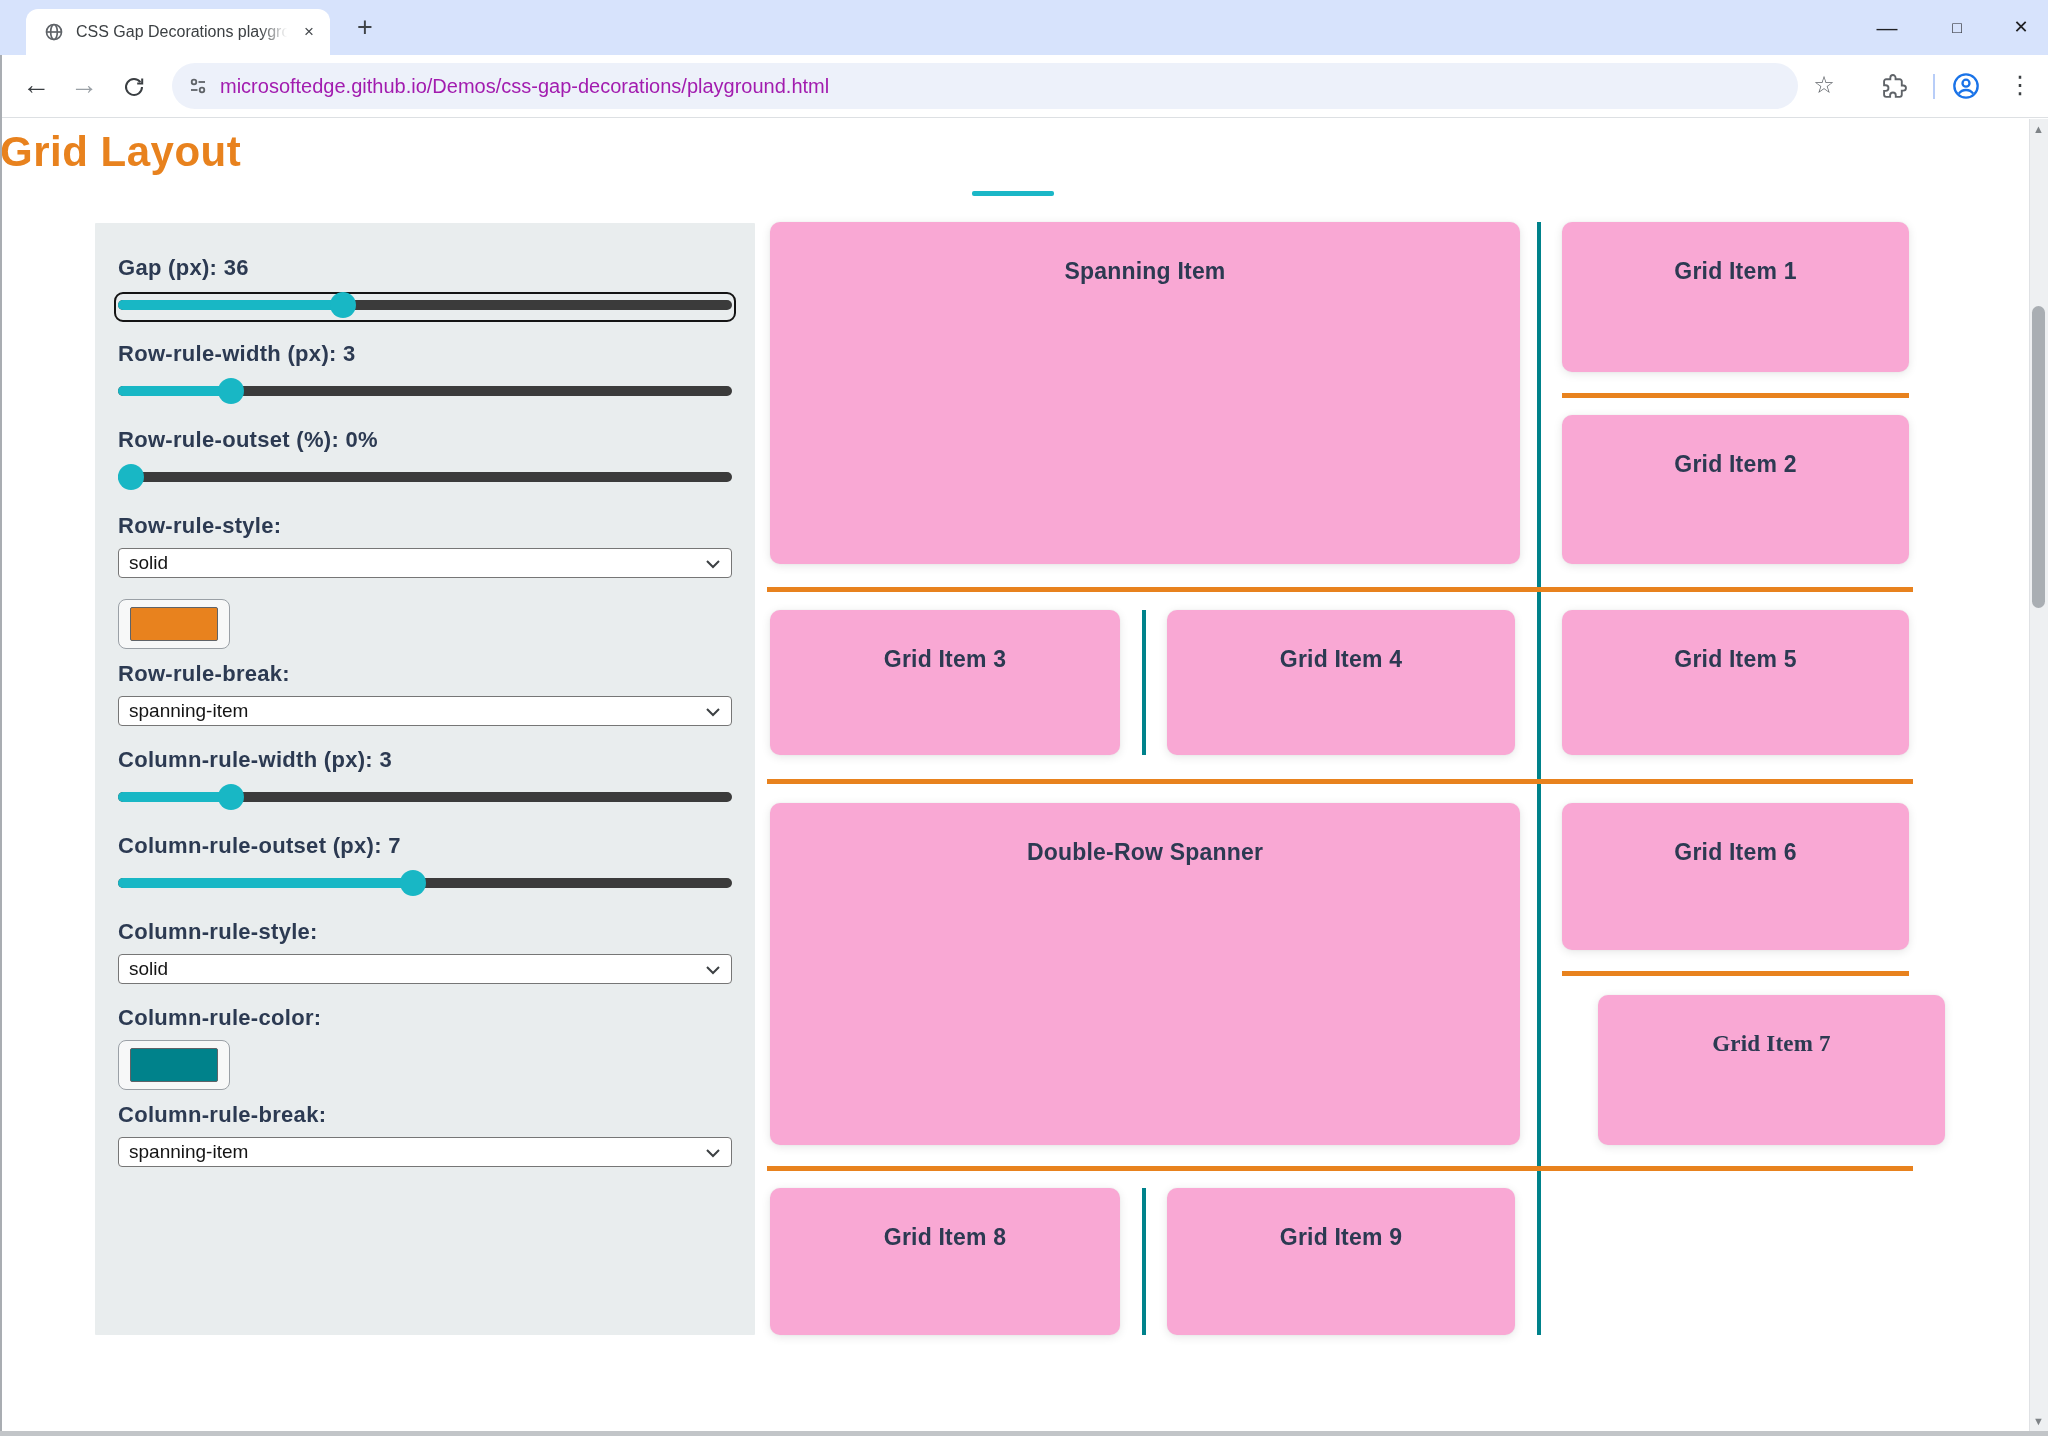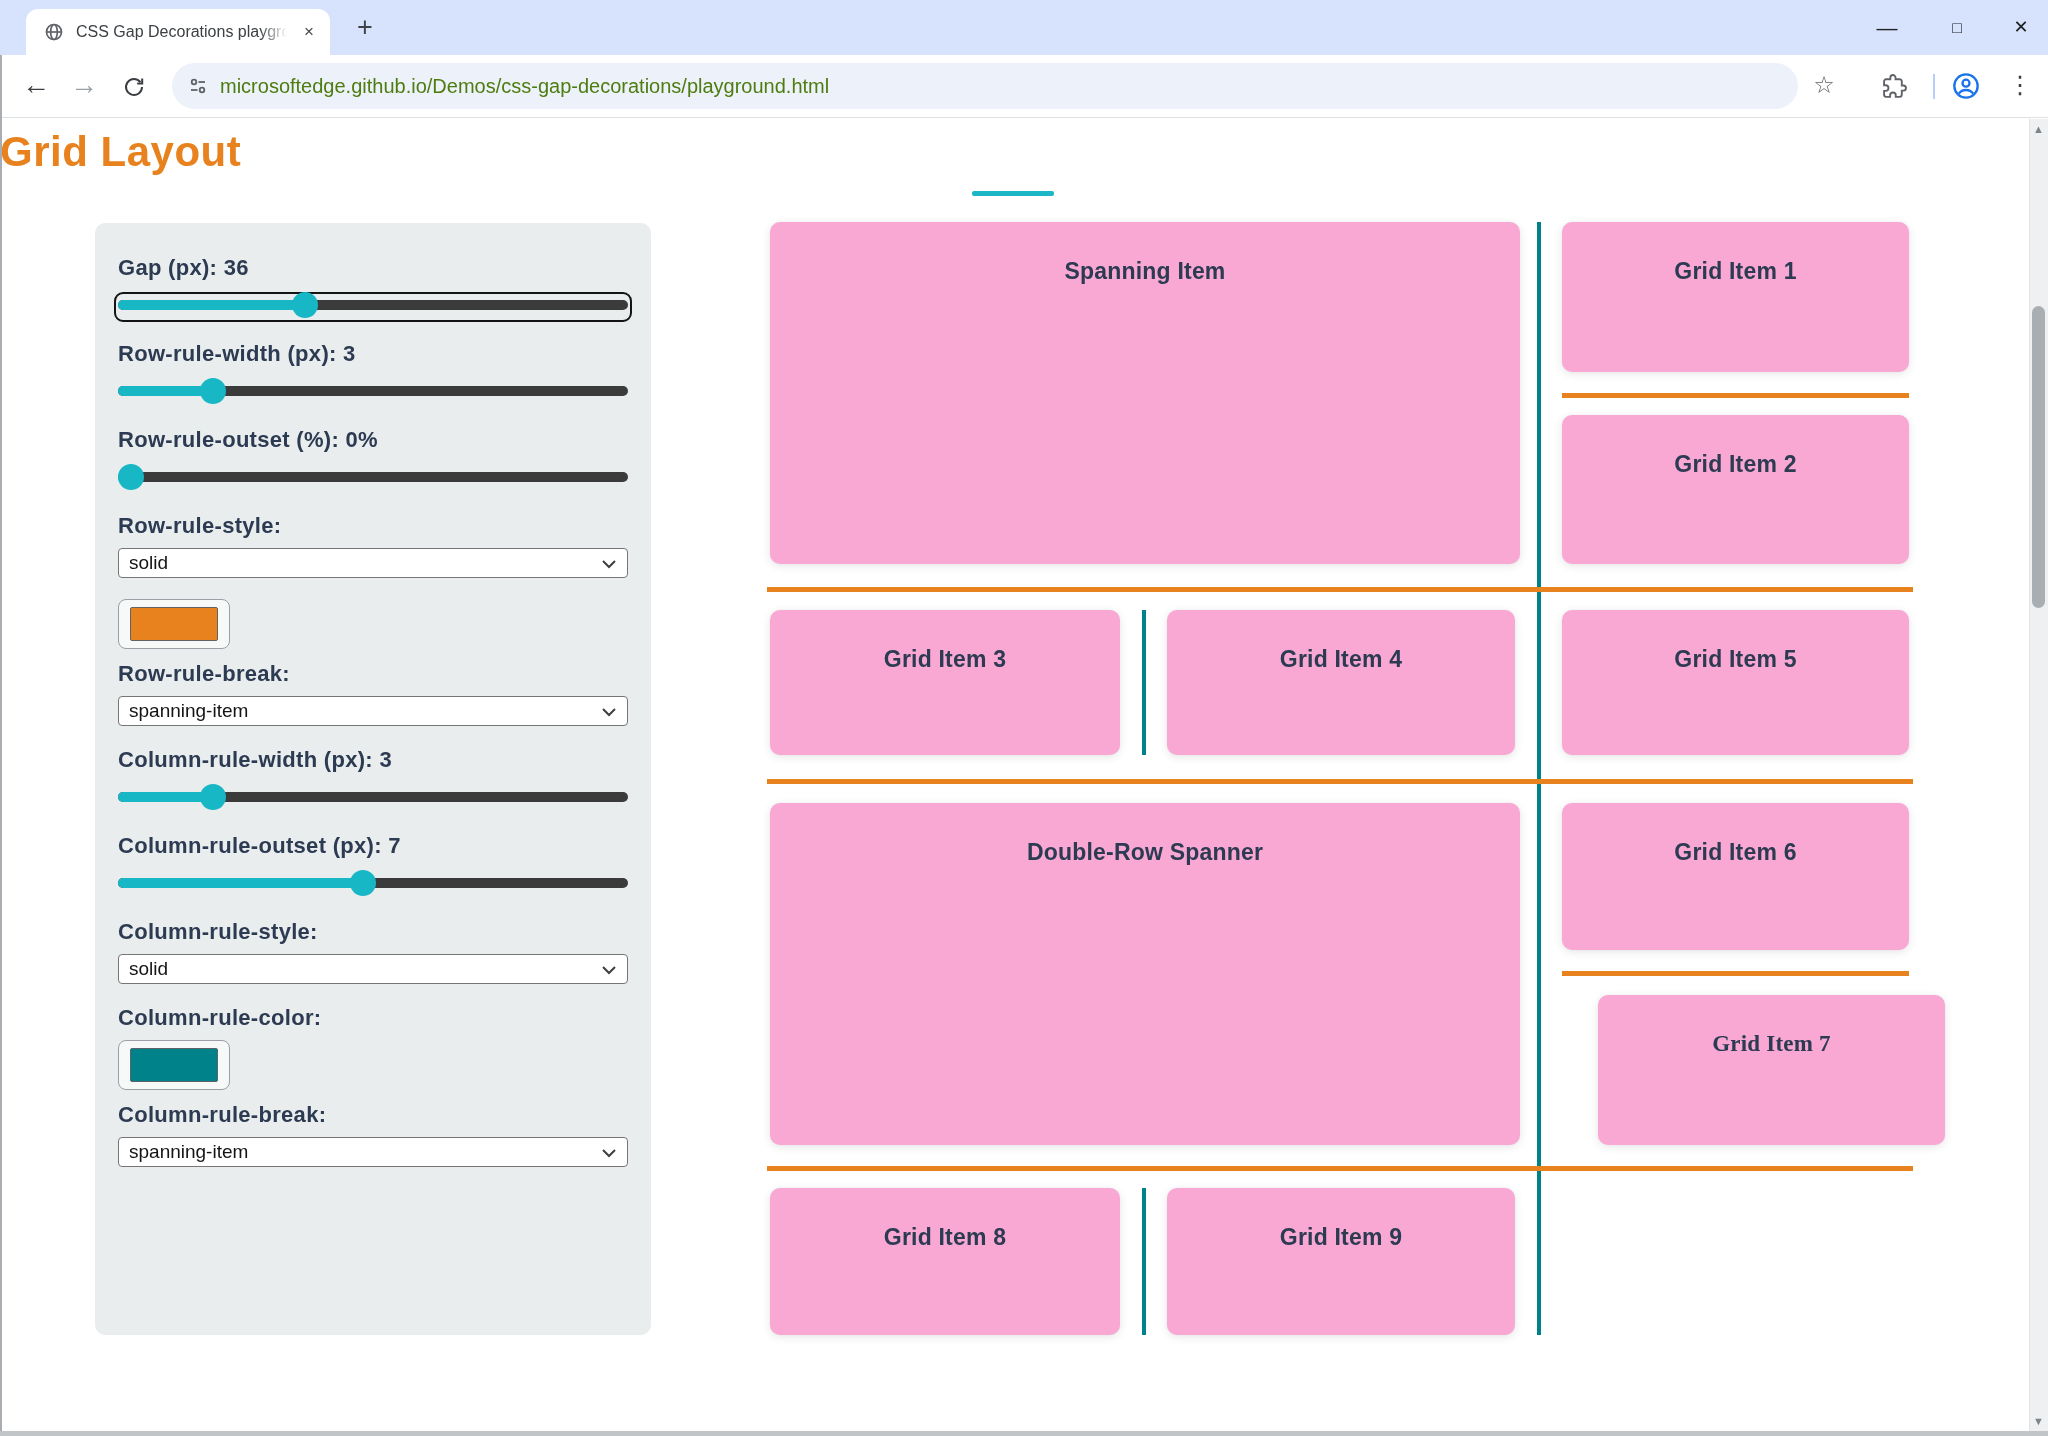--- a/index.html
+++ b/index.html
@@ -23,21 +23,21 @@
   .winbtn.max{left:1936px; font-size:16px;}
   .winbtn.close{left:2000px; font-size:18px;}
 
   .toolbar{position:absolute; left:0; top:55px; width:2048px; height:63px; background:#fff; border-bottom:1px solid #DDE0E3;}
   .navbtn{position:absolute; top:0; width:44px; height:63px; line-height:60px; text-align:center; font-size:28px; color:#3A3E42;}
   .navbtn.back{left:14px;}
   .navbtn.fwd{left:62px; color:#9AA0A6;}
   .navbtn.reload{left:112px; padding-top:19px; line-height:normal;}
   .omnibox{position:absolute; left:172px; top:8px; width:1626px; height:46px; background:#EDF1FA; border-radius:23px;}
   .tune-icon{position:absolute; left:16px; top:13px;}
-  .url{position:absolute; left:48px; top:0; height:46px; line-height:46px; font-size:20px; color:#4d7c0f; white-space:nowrap;}
+  .url{position:absolute; left:48px; top:0; height:46px; line-height:46px; font-size:20px; color:#a21caf; white-space:nowrap;}
   .star{position:absolute; left:1804px; top:0; width:40px; height:63px; line-height:60px; text-align:center; font-size:24px; color:#5F6368;}
   .puzzle{position:absolute; left:1882px; top:19px;}
   .tb-sep{position:absolute; left:1933px; top:19px; width:2px; height:25px; background:#B8CDF8;}
   .avatar{position:absolute; left:1952px; top:17px;}
   .menu-dots{position:absolute; left:2002px; top:0; width:36px; height:63px; line-height:60px; text-align:center; font-size:24px; color:#3C4043;}
 
   
   .frame-left{position:absolute; left:0; top:55px; width:2px; height:1381px; background:#A9ADB2;}
   .frame-bottom{position:absolute; left:0; top:1431px; width:2048px; height:5px; background:#C2C5C8;}
 
@@ -46,21 +46,21 @@
   .sb-arrow{position:absolute; left:2029px; width:19px; height:18px; text-align:center; font-size:11px; line-height:18px; color:#7E8387;}
   .sb-arrow.up{top:120px;}
   .sb-arrow.down{top:1412px;}
   .sb-thumb{position:absolute; left:2032px; top:306px; width:13px; height:302px; background:#A9AEB3; border-radius:7px;}
 
   
   .page-title{position:absolute; left:0; top:128px; width:2029px; text-align:left; font-size:42px; font-weight:700; letter-spacing:.5px; color:var(--orange);}
   .title-underline{position:absolute; left:972px; top:191px; width:82px; height:5px; background:var(--teal-bright); border-radius:2px;}
 
   
-  .panel{position:absolute; left:95px; top:223px; width:556px; height:1112px; background:var(--panel); border-radius:10px; padding:32px 23px; overflow:hidden;}
+  .panel{position:absolute; left:95px; top:223px; width:660px; height:1112px; background:var(--panel); border-radius:1px; padding:32px 23px; overflow:hidden;}
   .ctl{margin-bottom:21px;}
   .ctl.color{margin-bottom:12px;}
   .ctl-label{font-size:22px; line-height:26px; font-weight:700; letter-spacing:.3px; color:var(--label); margin-bottom:9px;}
   .slider{position:relative; height:30px; --f:0;}
   .slider .track{position:absolute; left:0; right:0; top:10px; height:10px; border-radius:6px; background:var(--track);}
   .slider .fill{position:absolute; left:0; top:0; height:10px; border-radius:6px; background:var(--slider-teal); width:calc(var(--f) * (100% - 26px) + 16px);}
   .slider .thumb{position:absolute; top:2px; width:26px; height:26px; border-radius:50%; background:var(--slider-teal); left:calc(var(--f) * (100% - 26px));}
   .slider.focused::before{content:''; position:absolute; left:-4px; right:-4px; top:2px; height:26px; border:2px solid #141414; border-radius:9px;}
   .select{display:flex; align-items:center; justify-content:space-between; height:30px; background:#fff; border:1px solid #767676; border-radius:4px; padding:0 10px; font-size:19px; color:#141414;}
   .color-btn{display:block; width:112px; height:50px; background:#F7F8F8; border:1px solid #9AA0A6; border-radius:8px; padding:7px 11px;}

